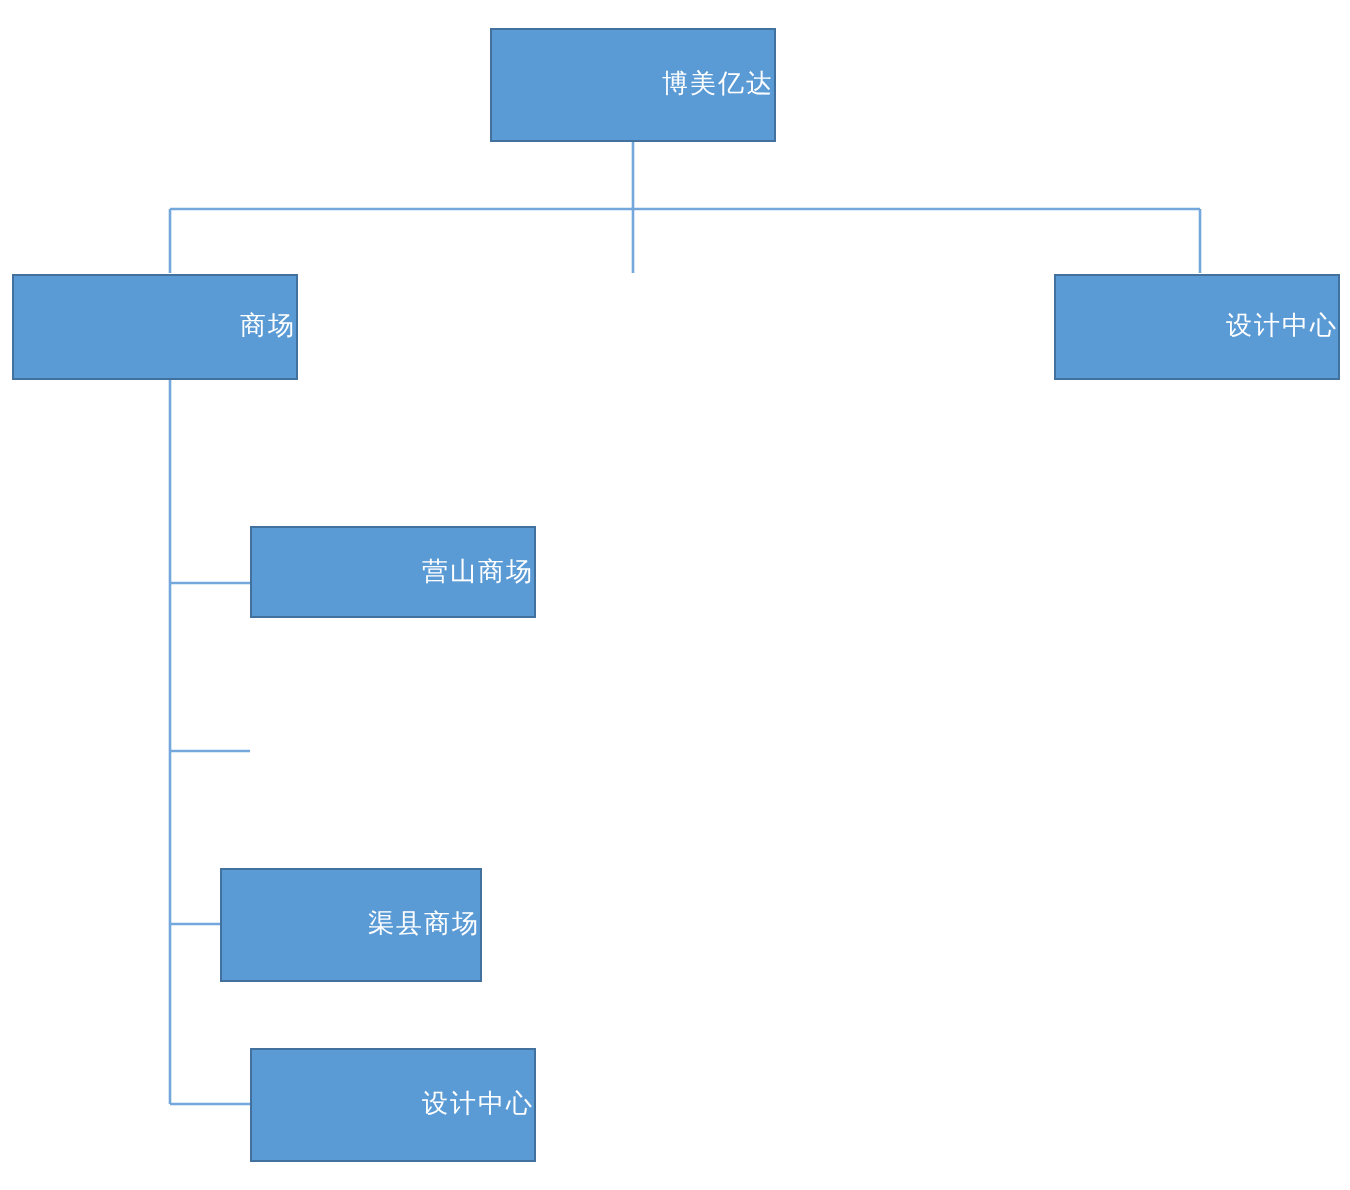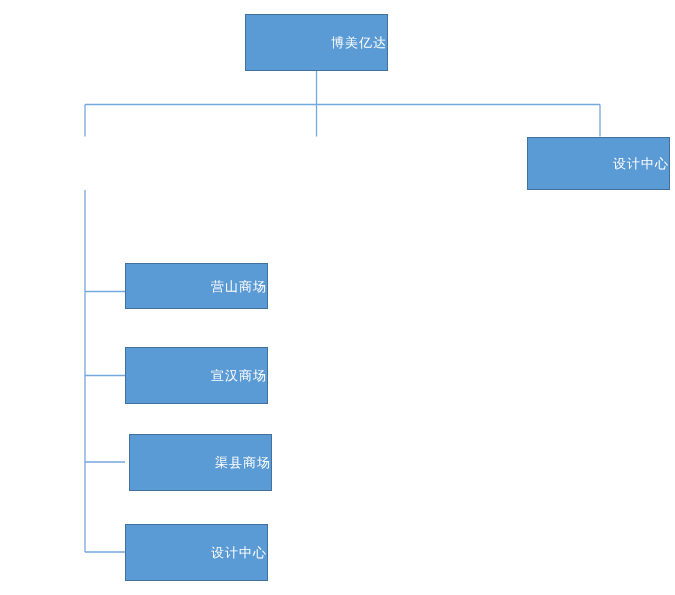--- a/index.html
+++ b/index.html
@@ -68,30 +68,30 @@
     <path class="connector-line" d="M85 291.5 L125 291.5"></path>
     <path class="connector-line" d="M85 375.5 L125 375.5"></path>
     <path class="connector-line" d="M85 462 L125 462"></path>
     <path class="connector-line" d="M85 552 L125 552"></path>
   </svg>
 
   <div class="node" style="left:245px; top:14px; width:143px; height:57px;">
     <span>博美亿达</span>
   </div>
 
+  <div class="node" style="left:6px; top:136.5px; width:143px; height:53.5px;">
+    <span>商场</span>
+  </div>
   <div class="node" style="left:527px; top:136.5px; width:143px; height:53.5px;">
     <span>设计中心</span>
   </div>
 
   <div class="node" style="left:125px; top:263px; width:143px; height:46px;">
     <span>营山商场</span>
   </div>
-  <div class="node" style="left:125px; top:347px; width:143px; height:57px;">
-    <span>宣汉商场</span>
-  </div>
-  <div class="node" style="left:129px; top:433.5px; width:143px; height:57px;">
+  <div class="node" style="left:110px; top:433.5px; width:131px; height:57px;">
     <span>渠县商场</span>
   </div>
   <div class="node" style="left:125px; top:523.5px; width:143px; height:57px;">
     <span>设计中心</span>
   </div>
 
 </div>
 
 </body></html>

